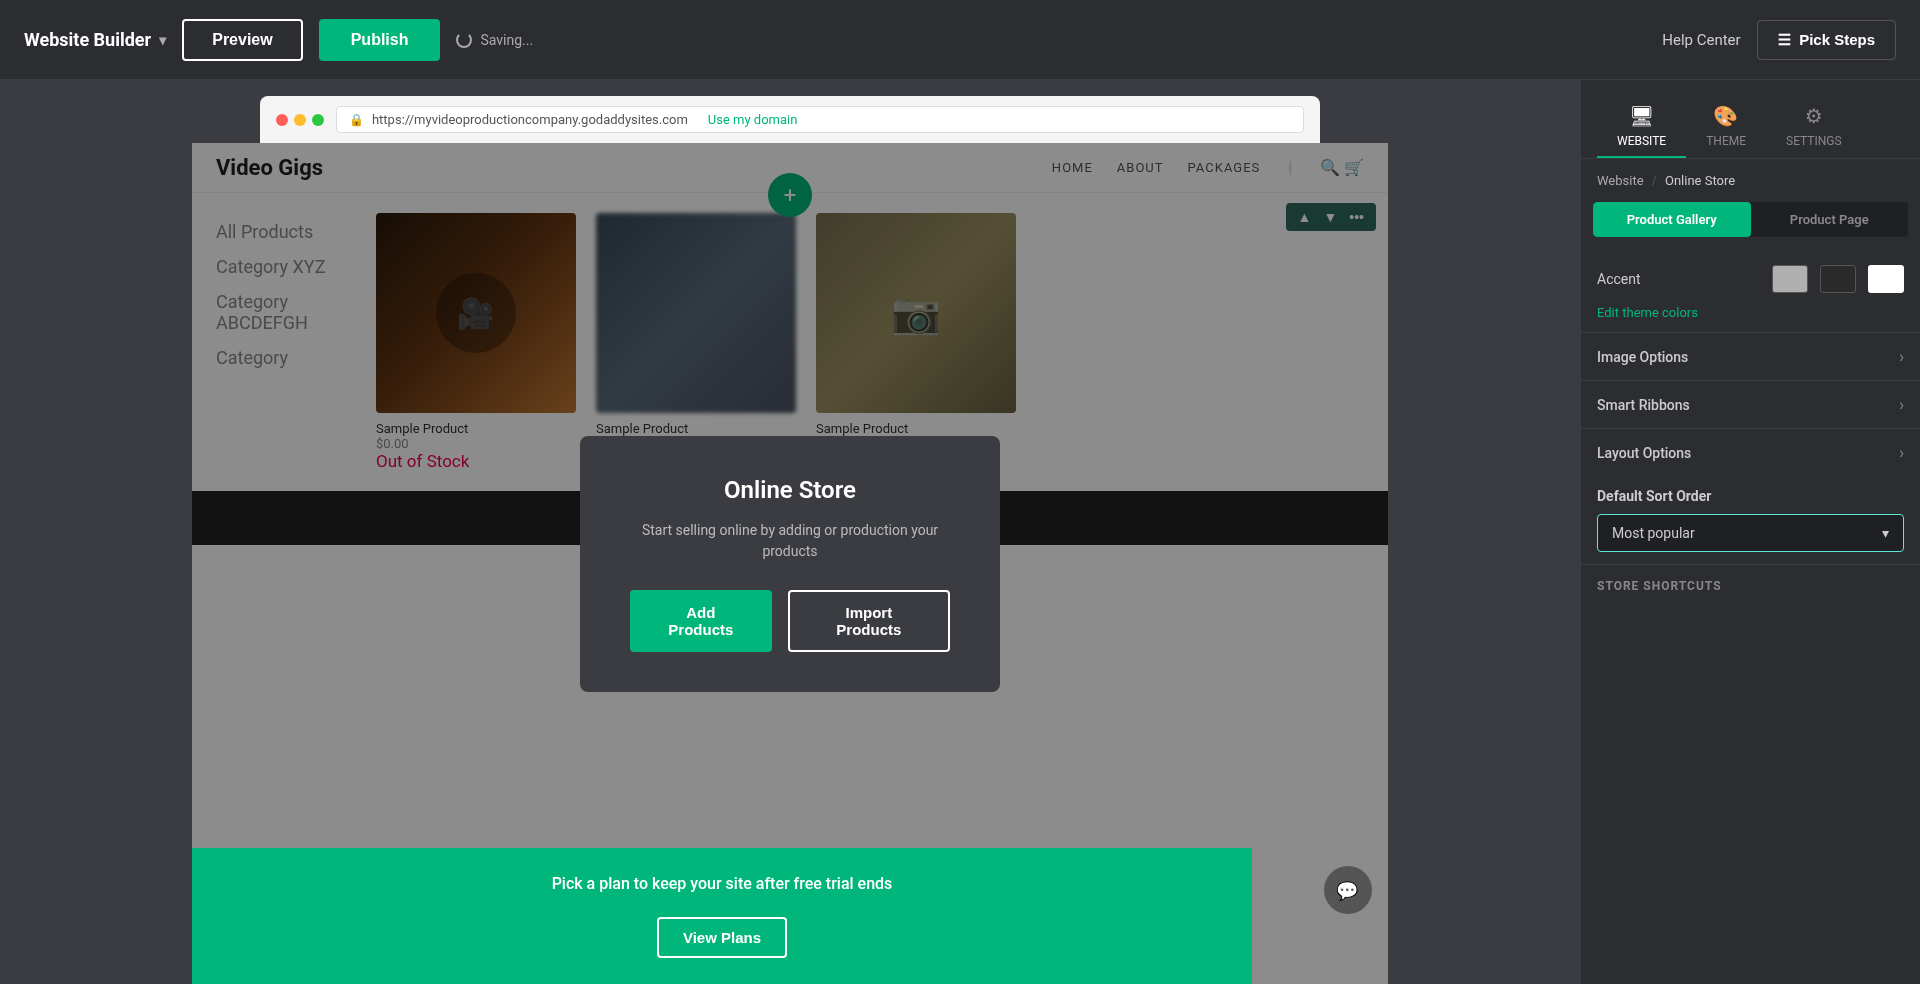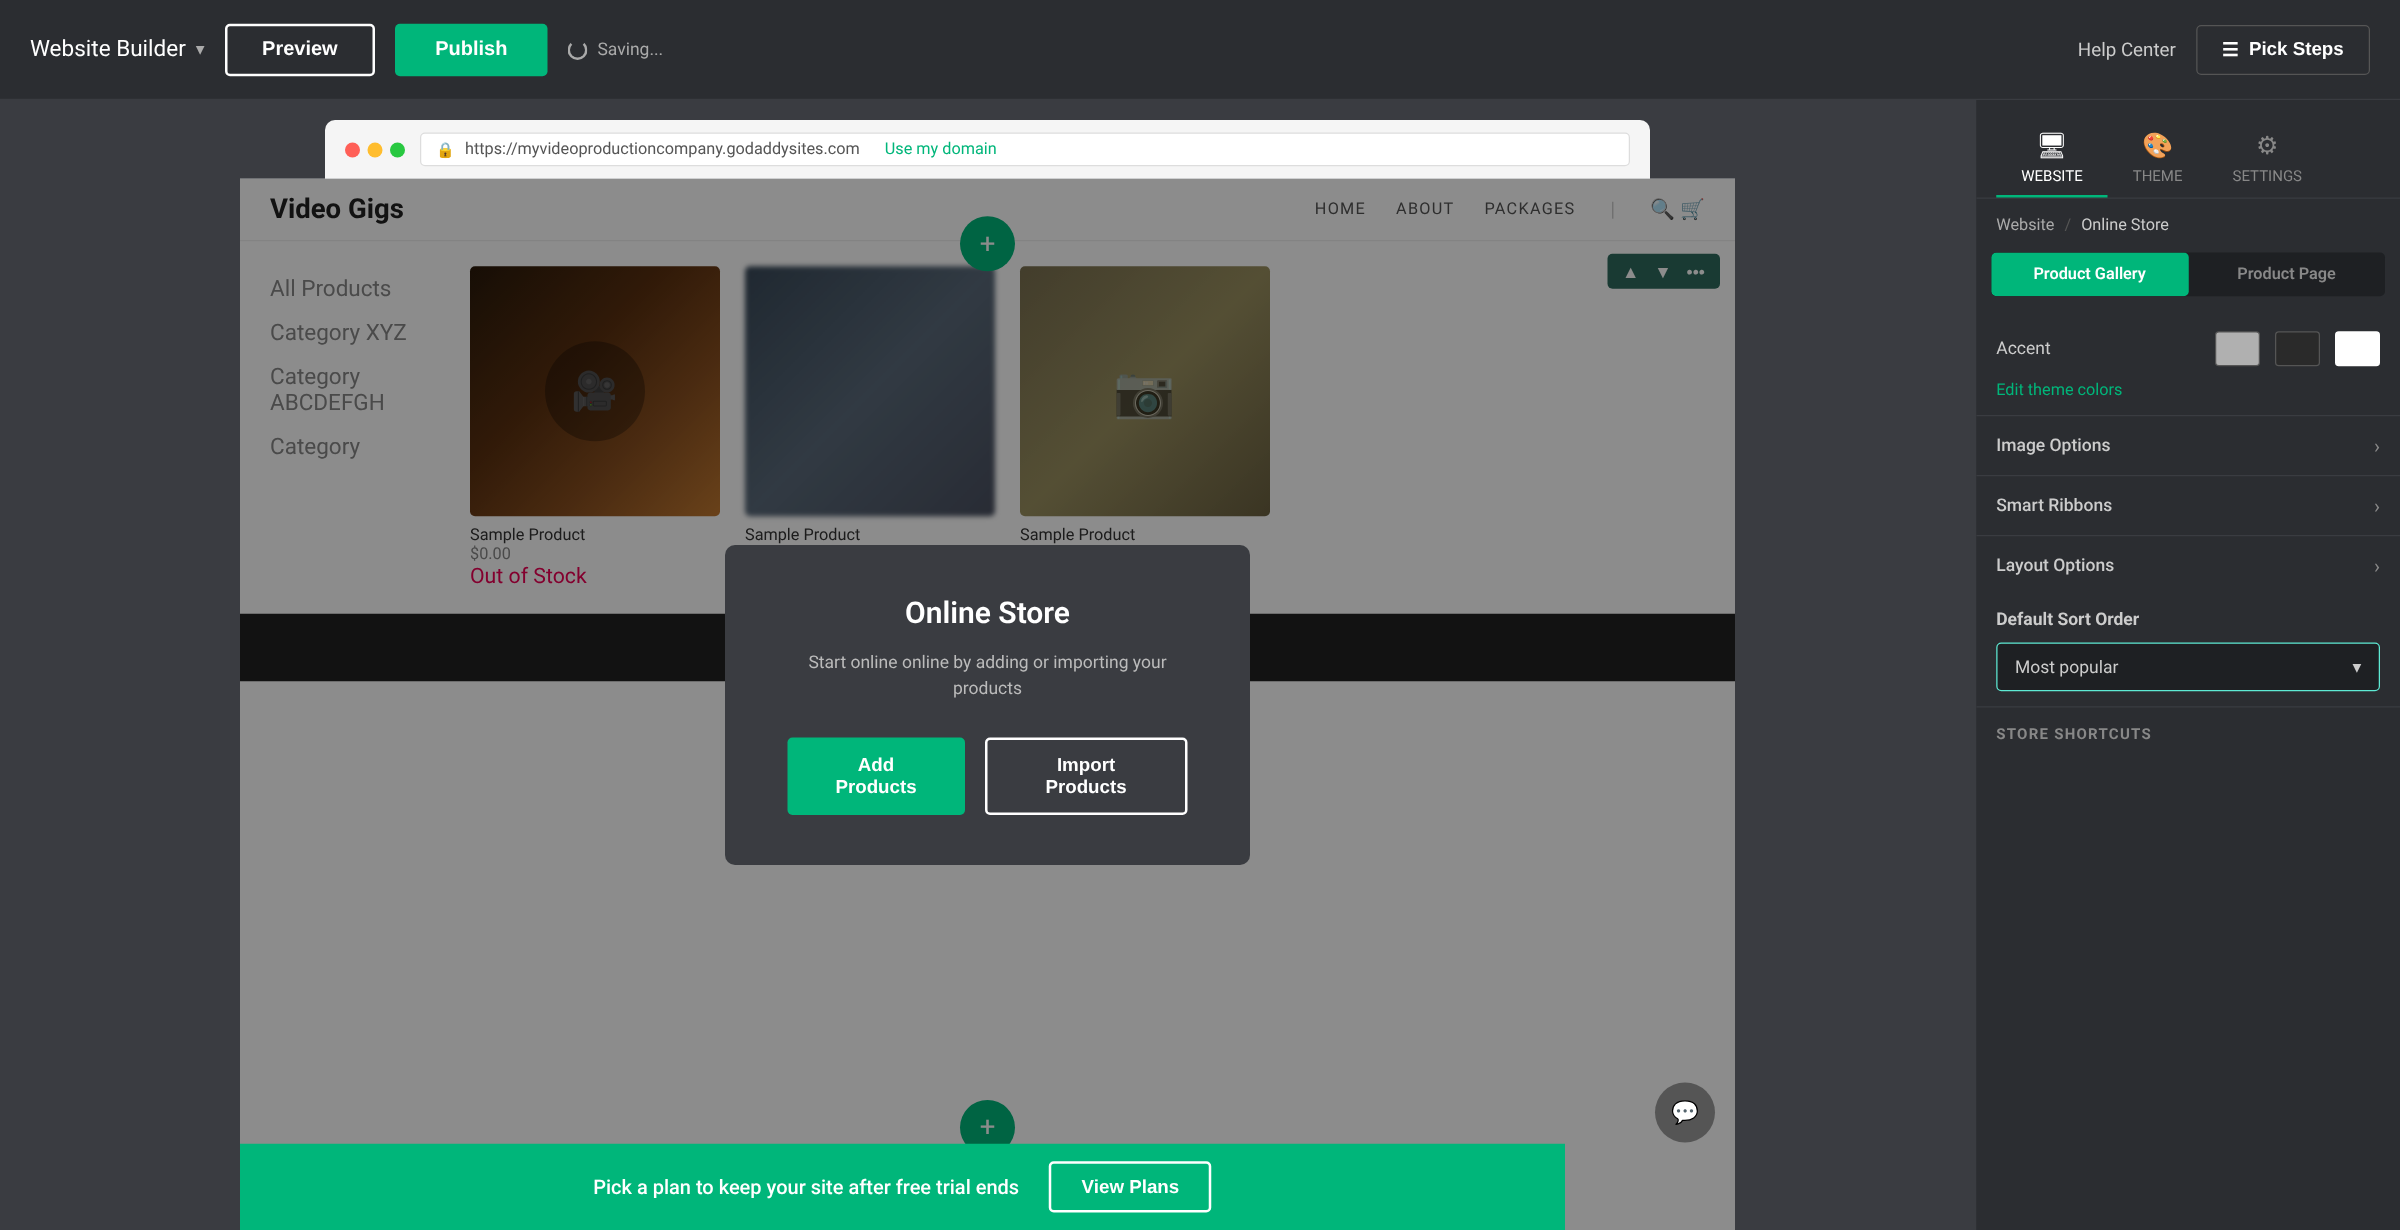--- a/index.html
+++ b/index.html
@@ -3,21 +3,21 @@
   <meta charset="utf-8">
   <style>
     * { box-sizing: border-box; margin: 0; padding: 0; }
     body { font-family: -apple-system, BlinkMacSystemFont, 'Segoe UI', Roboto, sans-serif; background: #2b2d31; width: 1920px; height: 984px; overflow: hidden; }
 
     
     .top-bar {
       display: flex; align-items: center; background: #2b2d31; height: 80px;
       padding: 0 24px; gap: 16px; border-bottom: 1px solid #3a3c41;
     }
-    .brand { display: flex; align-items: center; gap: 8px; color: #fff; font-size: 18px; font-weight: 400; cursor: pointer; }
+    .brand { display: flex; align-items: center; gap: 8px; color: #fff; font-size: 18px; font-weight: 700; cursor: pointer; }
     .brand-chevron { color: #aaa; font-size: 14px; }
     .btn-preview {
       background: transparent; border: 2px solid #fff; color: #fff;
       padding: 10px 28px; border-radius: 4px; font-size: 16px; font-weight: 600; cursor: pointer;
     }
     .btn-publish {
       background: #00b67a; border: none; color: #fff;
       padding: 12px 32px; border-radius: 4px; font-size: 16px; font-weight: 600; cursor: pointer;
     }
     .saving-indicator { display: flex; align-items: center; gap: 8px; color: #aaa; font-size: 14px; }
@@ -135,22 +135,22 @@
 
     
     .preview-footer {
       background: #222; padding: 20px; text-align: center;
       color: #666; font-size: 12px;
     }
 
     
     .bottom-banner {
       position: absolute; bottom: 0; left: 0; width: 1060px;
-      background: #00b67a; padding: 14px 24px;
-      display: flex; align-items: center; justify-content: center; gap: 24px; z-index: 30;
+      background: #00b67a; padding: 26px 24px;
+      display: flex; align-items: center; justify-content: center; gap: 24px; z-index: 30; flex-direction: column;
     }
     .banner-text { color: #fff; font-size: 16px; font-weight: 500; }
     .btn-view-plans {
       background: transparent; border: 2px solid #fff; color: #fff;
       padding: 10px 24px; border-radius: 4px; font-size: 15px; font-weight: 600; cursor: pointer;
     }
 
     
     .chat-button {
       position: absolute; bottom: 70px; right: 16px; z-index: 25;
@@ -332,21 +332,21 @@
             <div class="product-name">Sample Product</div>
             <div class="product-price">$12.95</div>
             <div class="product-out-stock">Out of Stock</div>
           </div>
         </div>
       </div>
 
       <div class="modal-overlay">
         <div class="online-store-modal">
           <div class="modal-title">Online Store</div>
-          <div class="modal-desc">Start online online by adding or importing your products</div>
+          <div class="modal-desc">Start selling online by adding or production your products</div>
           <div class="modal-buttons">
             <button class="btn-add-products">Add Products</button>
             <button class="btn-import-products">Import Products</button>
           </div>
         </div>
       </div>
 
       <div class="add-btn-bottom">+</div>
 
       <div class="preview-footer">

